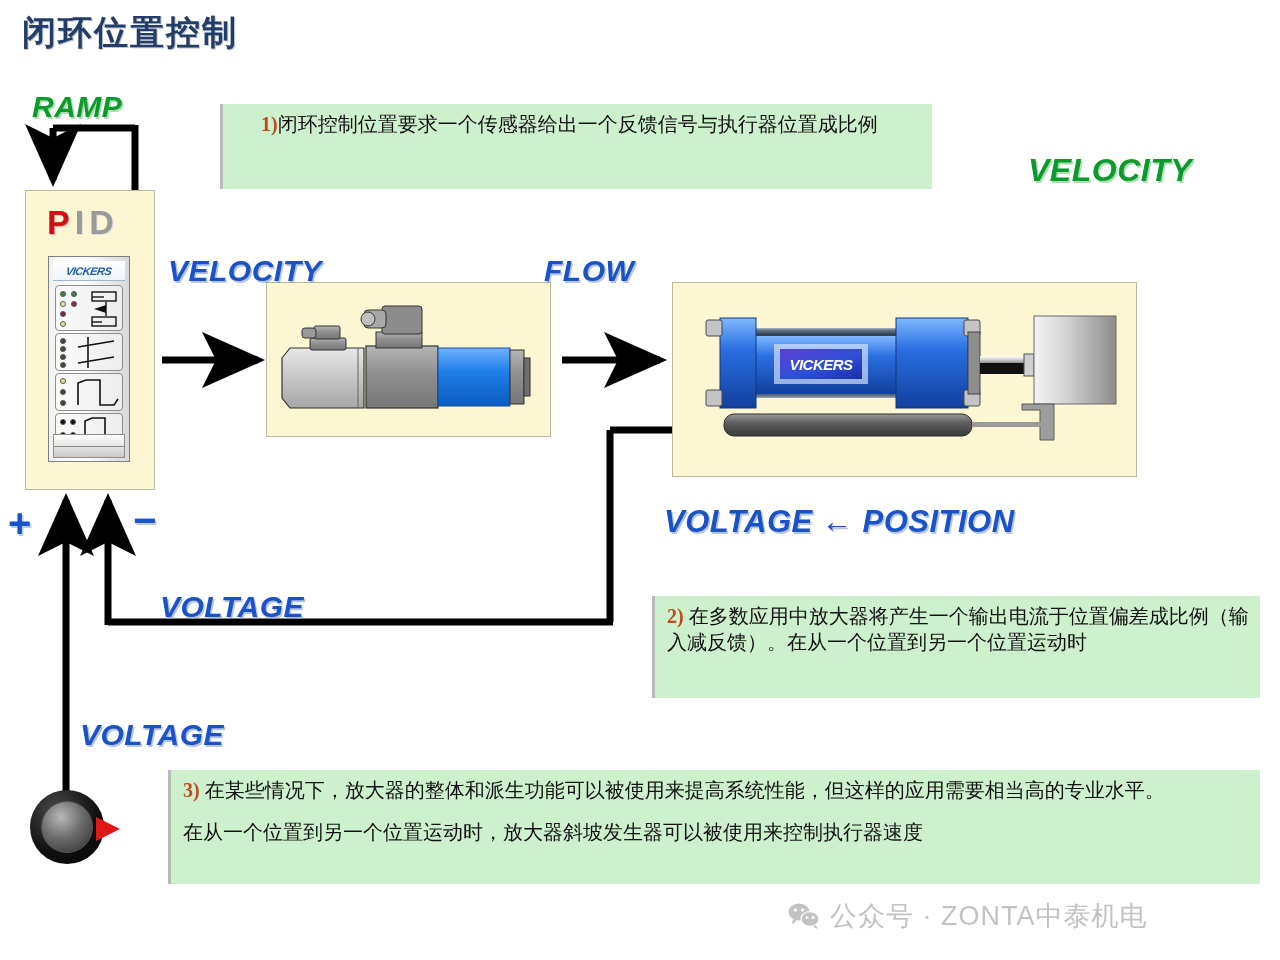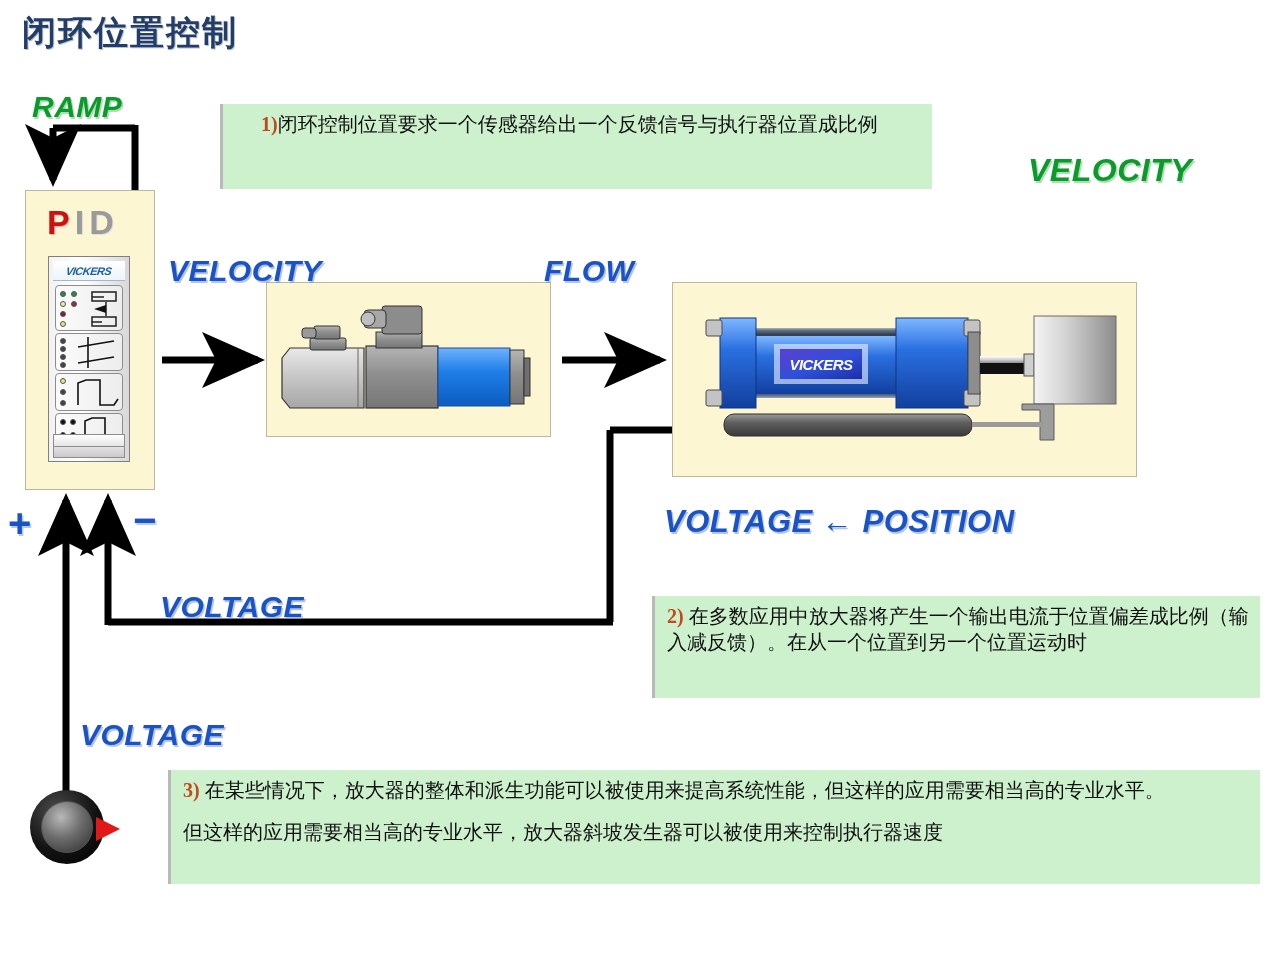--- a/index.html
+++ b/index.html
@@ -410,17 +410,30 @@
   <div class="note" id="note1">
     <span class="num">1)</span><span>闭环控制位置要求一个传感器给出一个反馈信号与执行器位置成比例</span>
   </div>
 
   <div class="note" id="note2">
     <span class="num">2)</span> <span>在多数应用中放大器将产生一个输出电流于位置偏差成比例（输入减反馈）。在从一个位置到另一个位置运动时</span>
   </div>
 
   <div class="note" id="note3">
     <p><span class="num">3)</span> <span>在某些情况下，放大器的整体和派生功能可以被使用来提高系统性能，但这样的应用需要相当高的专业水平。</span></p>
-    <p><span>但这样的应用需要相当高的专业水平，放大器斜坡发生器可以被使用来控制执行器速度</span></p>
-  </div>
-
+    <p><span>在从一个位置到另一个位置运动时，放大器斜坡发生器可以被使用来控制执行器速度</span></p>
+  </div>
+
+  <div id="footer">
+    <svg id="wechat-icon" viewBox="0 0 32 28" xmlns="http://www.w3.org/2000/svg">
+      <ellipse cx="11" cy="10" rx="10.5" ry="8.6" fill="#c2c2c2"></ellipse>
+      <path d="M5,17 L4,22 L9,19 z" fill="#c2c2c2"></path>
+      <circle cx="7.5" cy="8" r="1.7" fill="#ffffff"></circle>
+      <circle cx="14.5" cy="8" r="1.7" fill="#ffffff"></circle>
+      <ellipse cx="22" cy="17" rx="9" ry="7.4" fill="#c2c2c2" stroke="#ffffff" stroke-width="1.2"></ellipse>
+      <path d="M28,23 L29.5,27 L25,24.5 z" fill="#c2c2c2"></path>
+      <circle cx="19" cy="15.5" r="1.5" fill="#ffffff"></circle>
+      <circle cx="25" cy="15.5" r="1.5" fill="#ffffff"></circle>
+    </svg>
+    <span>公众号 · ZONTA中泰机电</span>
+  </div>
 
 </div>
 
 </body></html>

